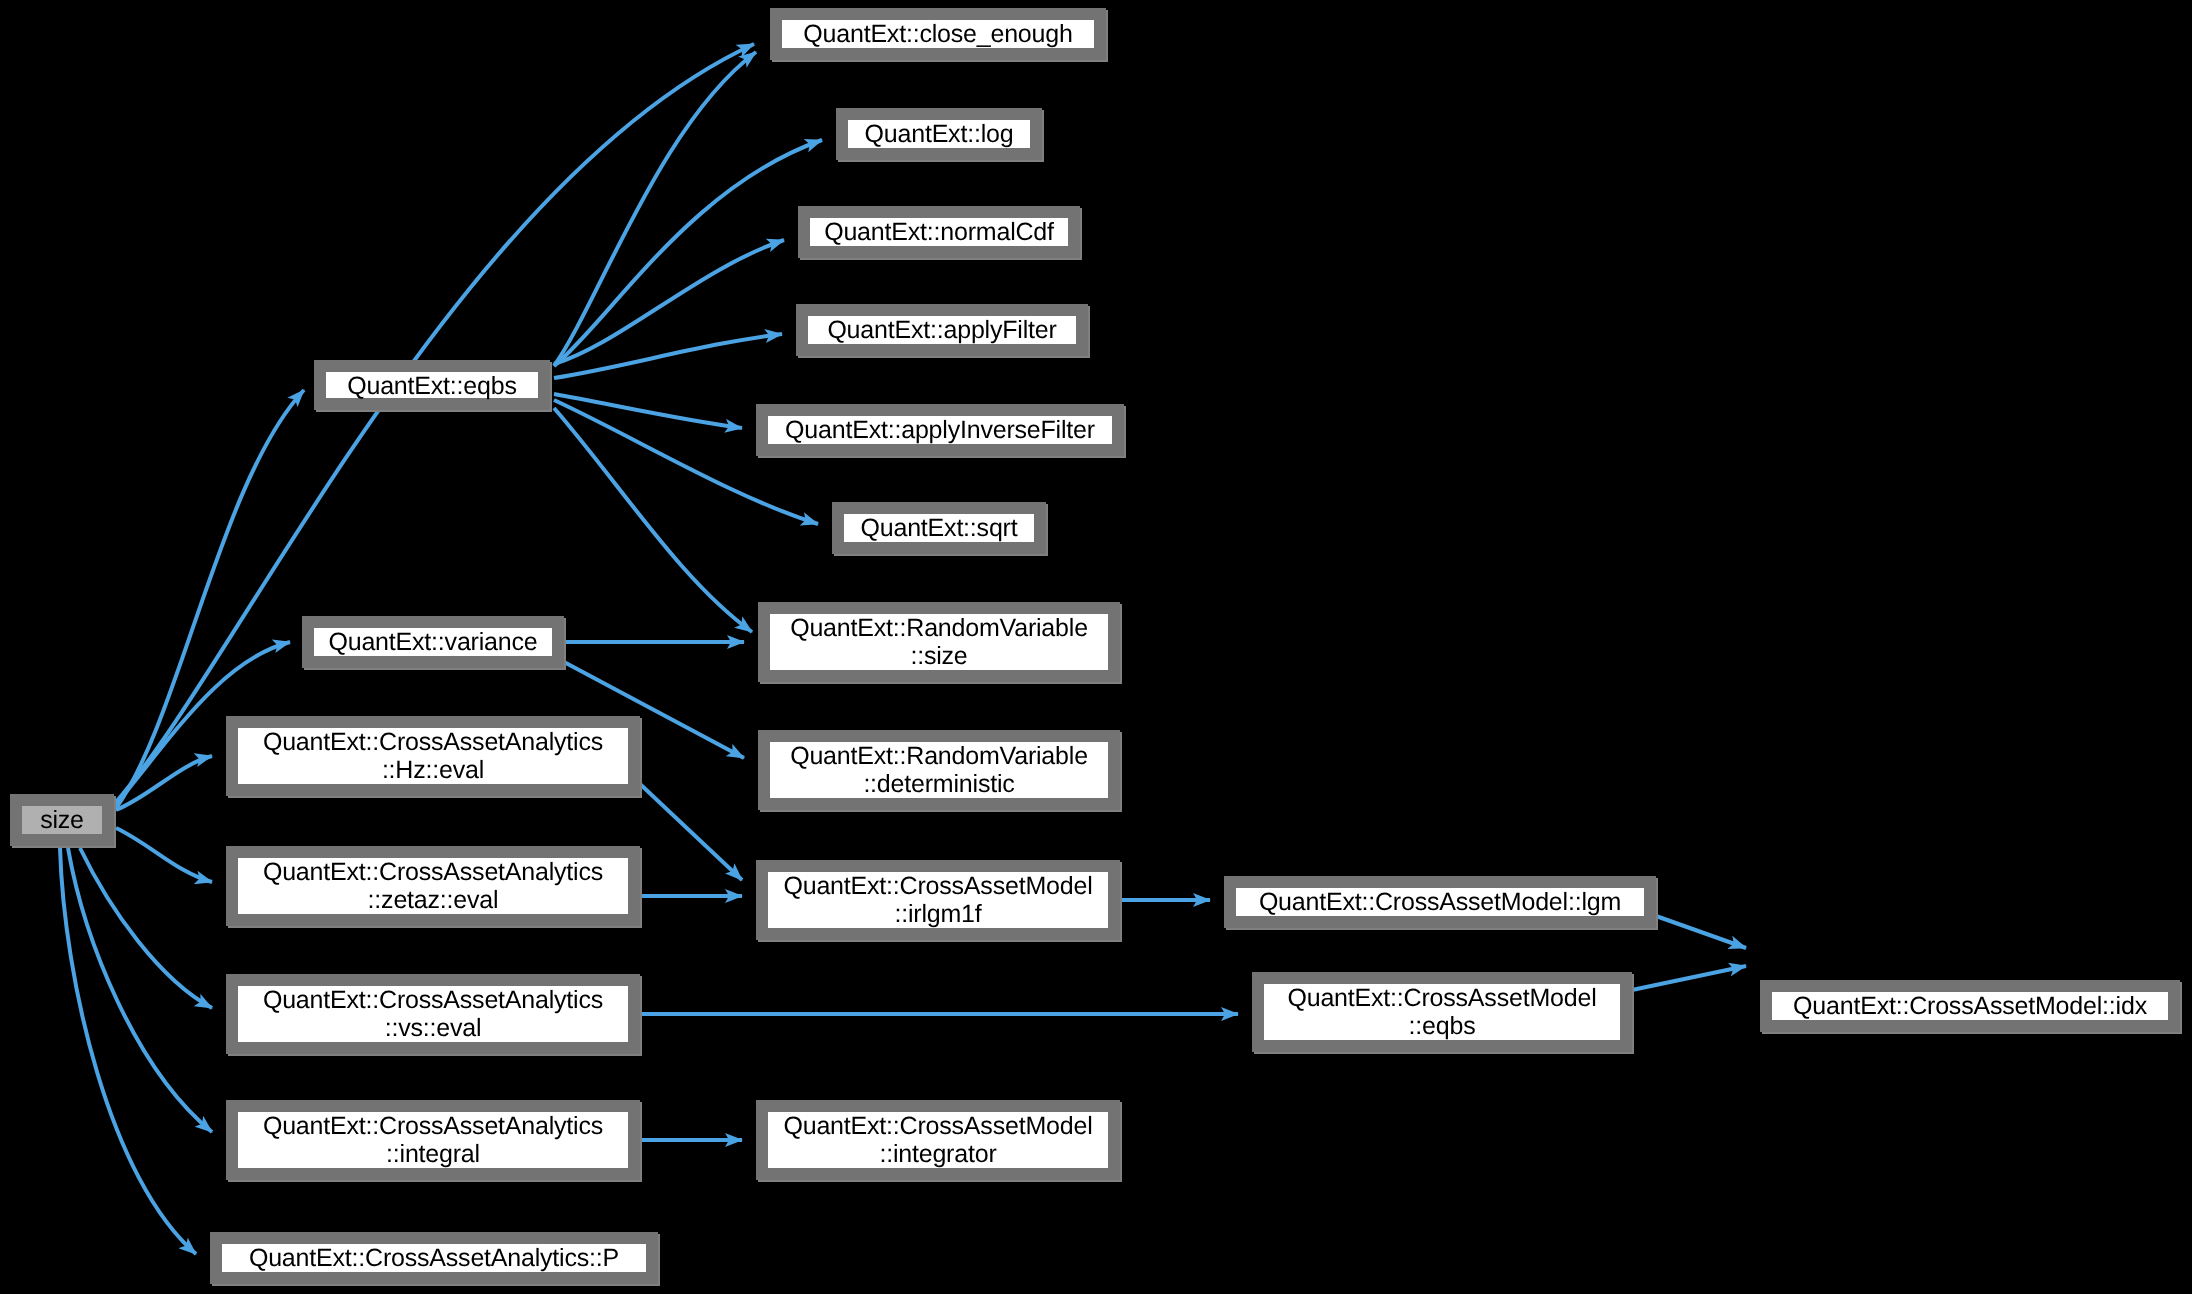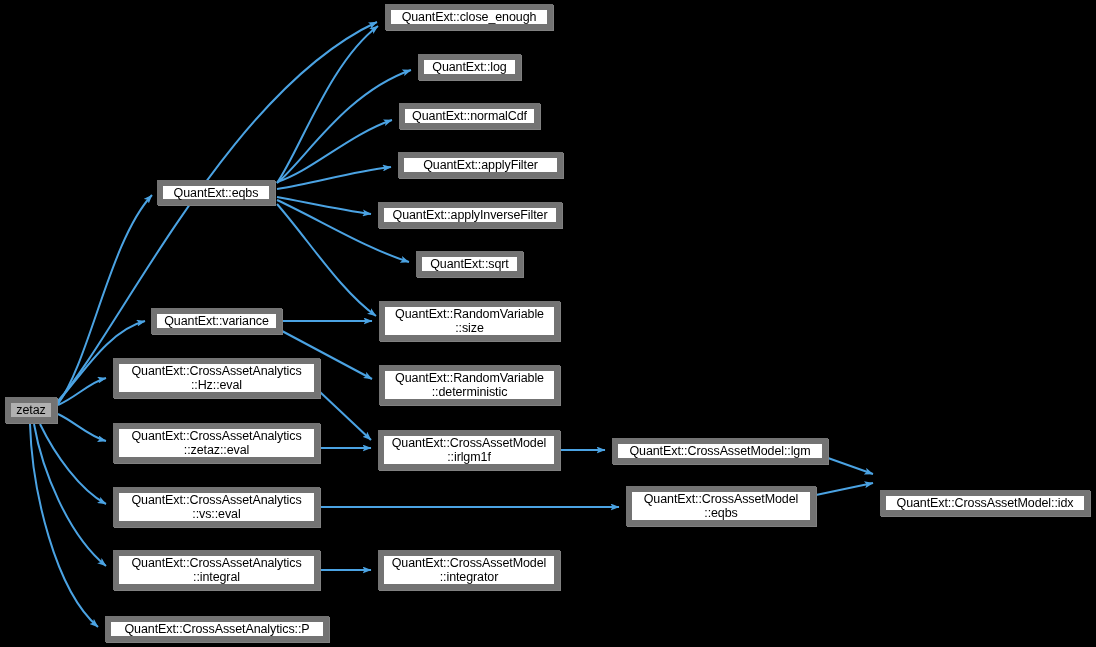--- a/index.html
+++ b/index.html
@@ -47,35 +47,35 @@
         <path d="M 320,448 L 371,448" fill="none" stroke="#4ba3e3" stroke-width="2" marker-end="url(#arrowhead)"></path>
         <path d="M 320,507 L 619,507" fill="none" stroke="#4ba3e3" stroke-width="2" marker-end="url(#arrowhead)"></path>
         <path d="M 320,570 L 371,570" fill="none" stroke="#4ba3e3" stroke-width="2" marker-end="url(#arrowhead)"></path>
         <path d="M 560,450 L 605,450" fill="none" stroke="#4ba3e3" stroke-width="2" marker-end="url(#arrowhead)"></path>
         <path d="M 828,458 L 873,474" fill="none" stroke="#4ba3e3" stroke-width="2" marker-end="url(#arrowhead)"></path>
         <path d="M 816,495 L 873,483" fill="none" stroke="#4ba3e3" stroke-width="2" marker-end="url(#arrowhead)"></path>
       </g>
   </svg>
   <div id="nodes">
       <div class="node root" style="left: 5px; top: 397px; width: 52px; height: 26px;">
-        <span class="lbl">zetaz</span>
+        <span class="lbl">size</span>
       </div>
       <div class="node" style="left: 157px; top: 180px; width: 118px; height: 25px;">
         <span class="lbl">QuantExt::eqbs</span>
       </div>
       <div class="node" style="left: 385px; top: 4px; width: 168px; height: 26px;">
         <span class="lbl">QuantExt::close_enough</span>
       </div>
       <div class="node" style="left: 418px; top: 54px; width: 103px; height: 26px;">
         <span class="lbl">QuantExt::log</span>
       </div>
       <div class="node" style="left: 399px; top: 103px; width: 141px; height: 26px;">
         <span class="lbl">QuantExt::normalCdf</span>
       </div>
-      <div class="node" style="left: 398px; top: 152px; width: 165px; height: 26px; align-items: center;">
+      <div class="node" style="left: 398px; top: 152px; width: 146px; height: 26px; align-items: center;">
         <span class="lbl">QuantExt::applyFilter</span>
       </div>
       <div class="node" style="left: 378px; top: 202px; width: 184px; height: 26px;">
         <span class="lbl">QuantExt::applyInverseFilter</span>
       </div>
       <div class="node" style="left: 416px; top: 251px; width: 107px; height: 26px;">
         <span class="lbl">QuantExt::sqrt</span>
       </div>
       <div class="node" style="left: 379px; top: 301px; width: 181px; height: 40px;">
         <span class="lbl">QuantExt::RandomVariable

